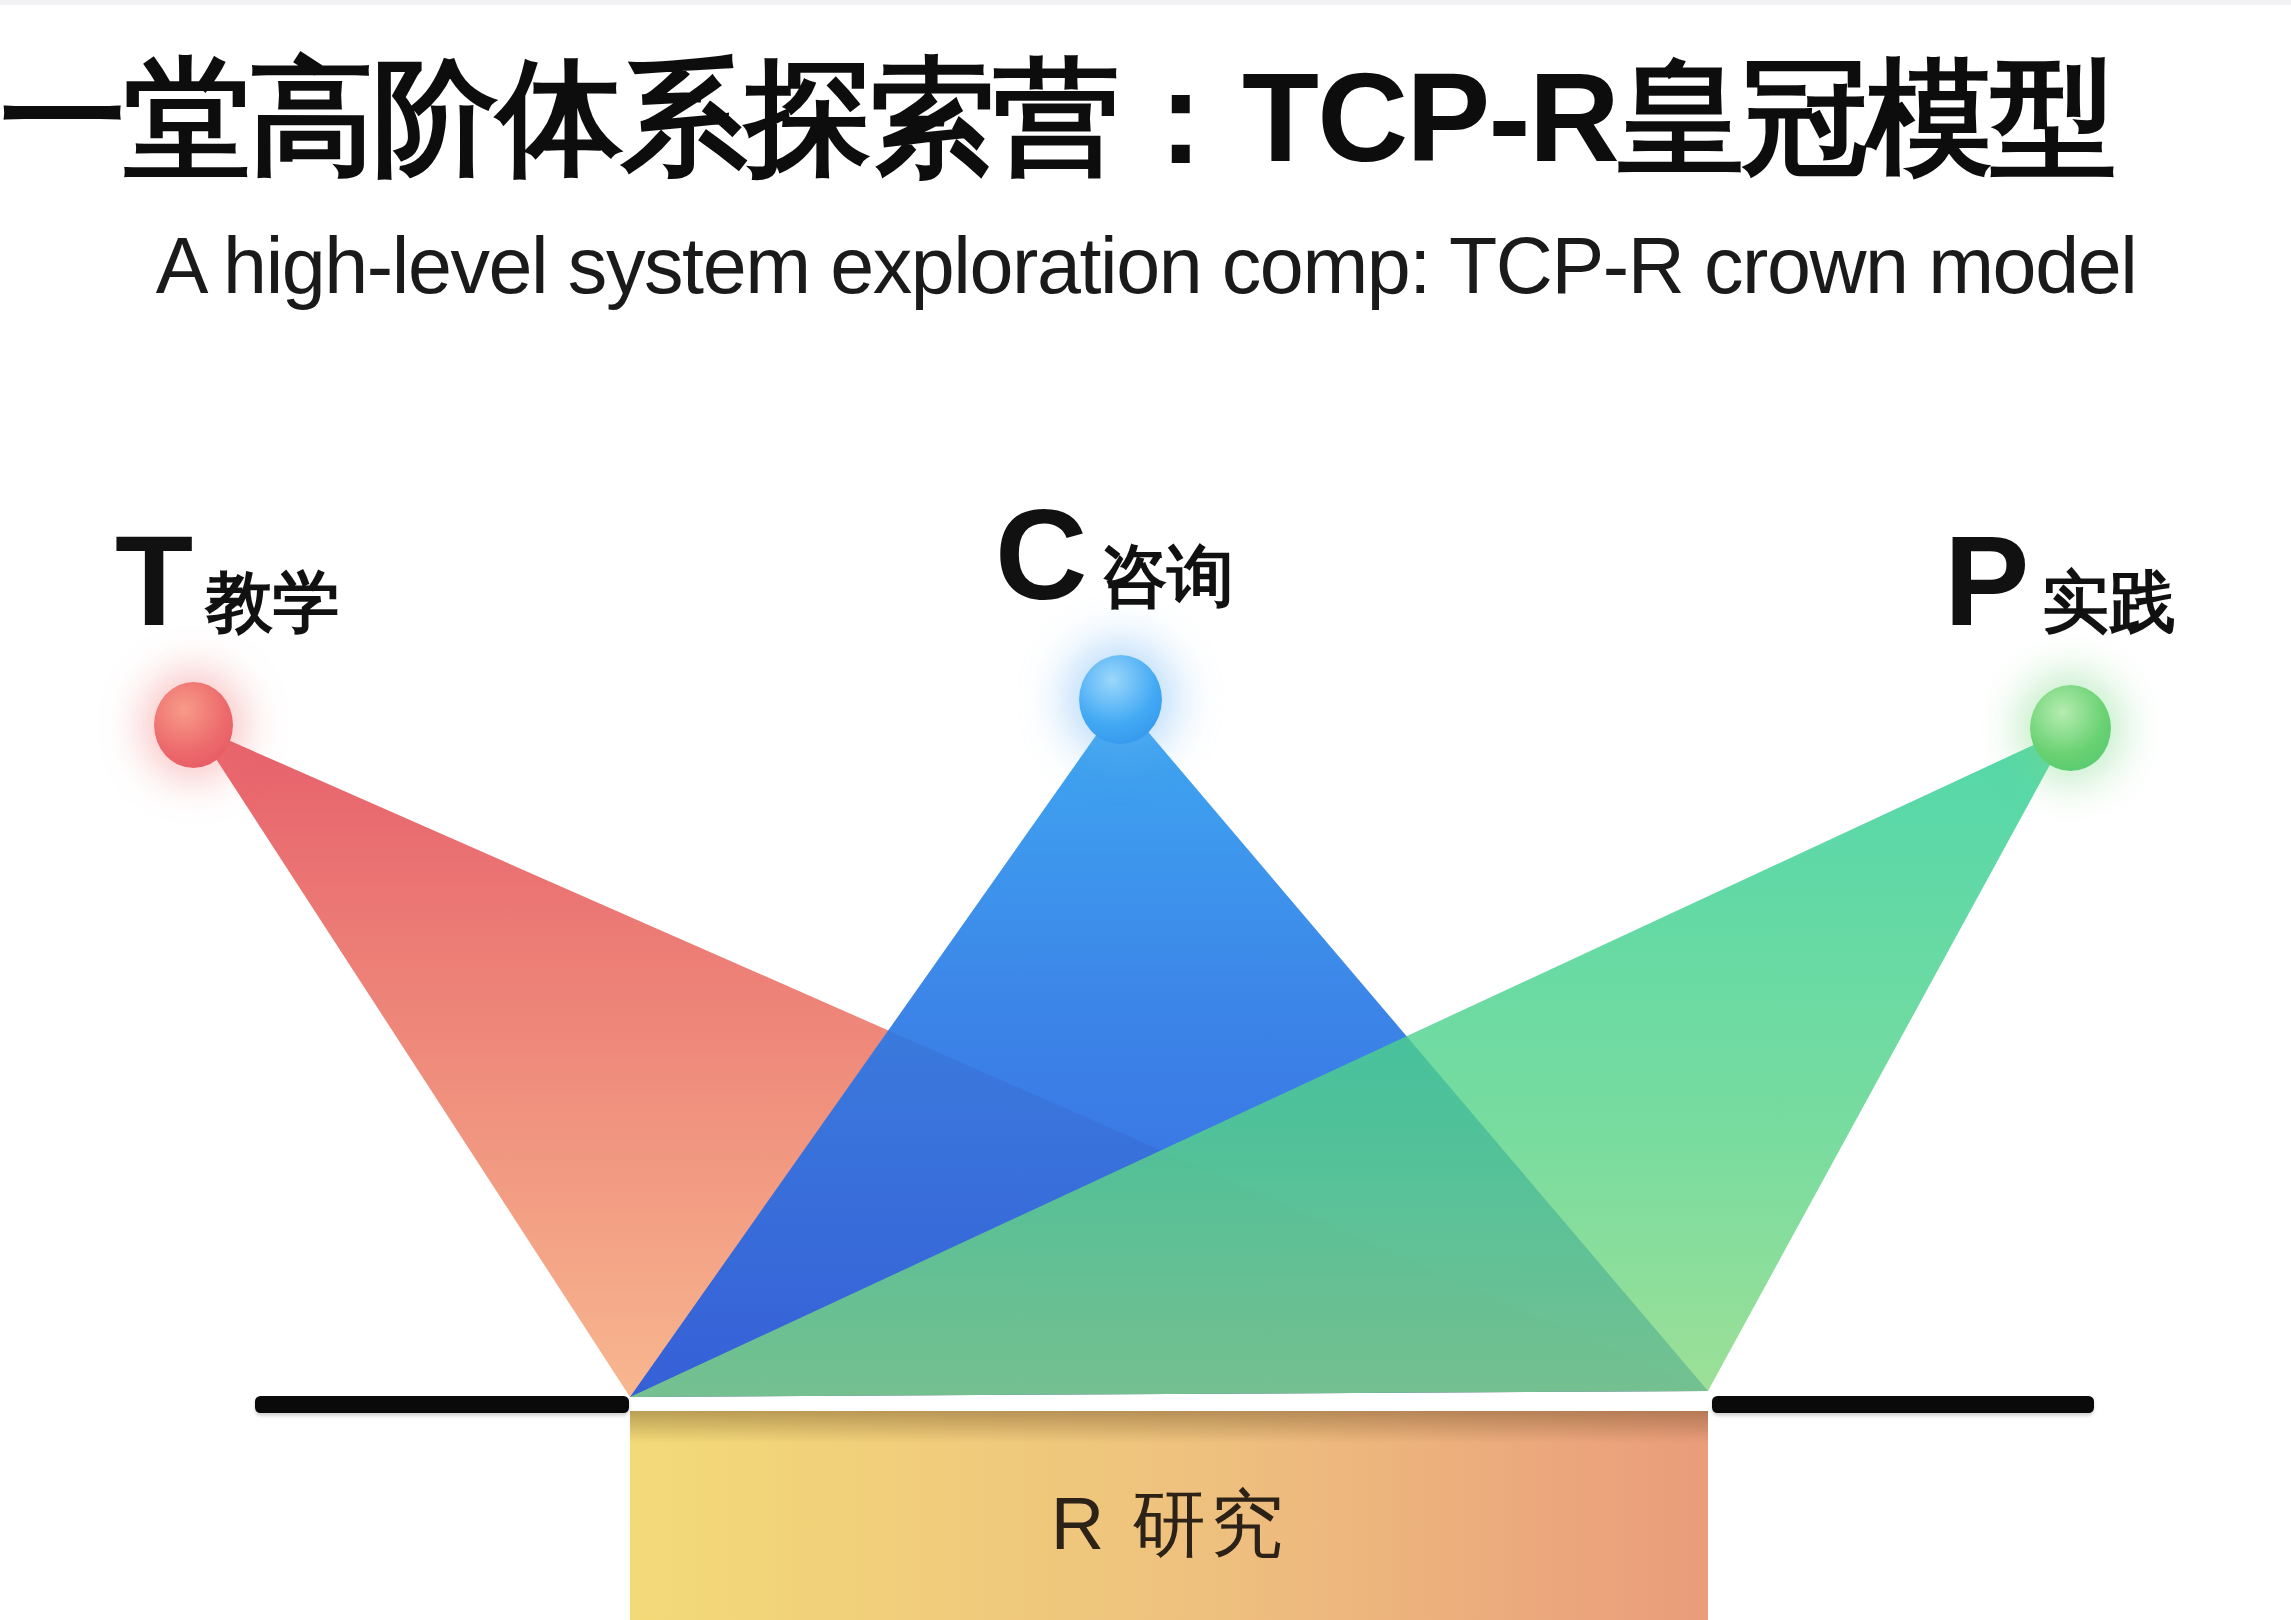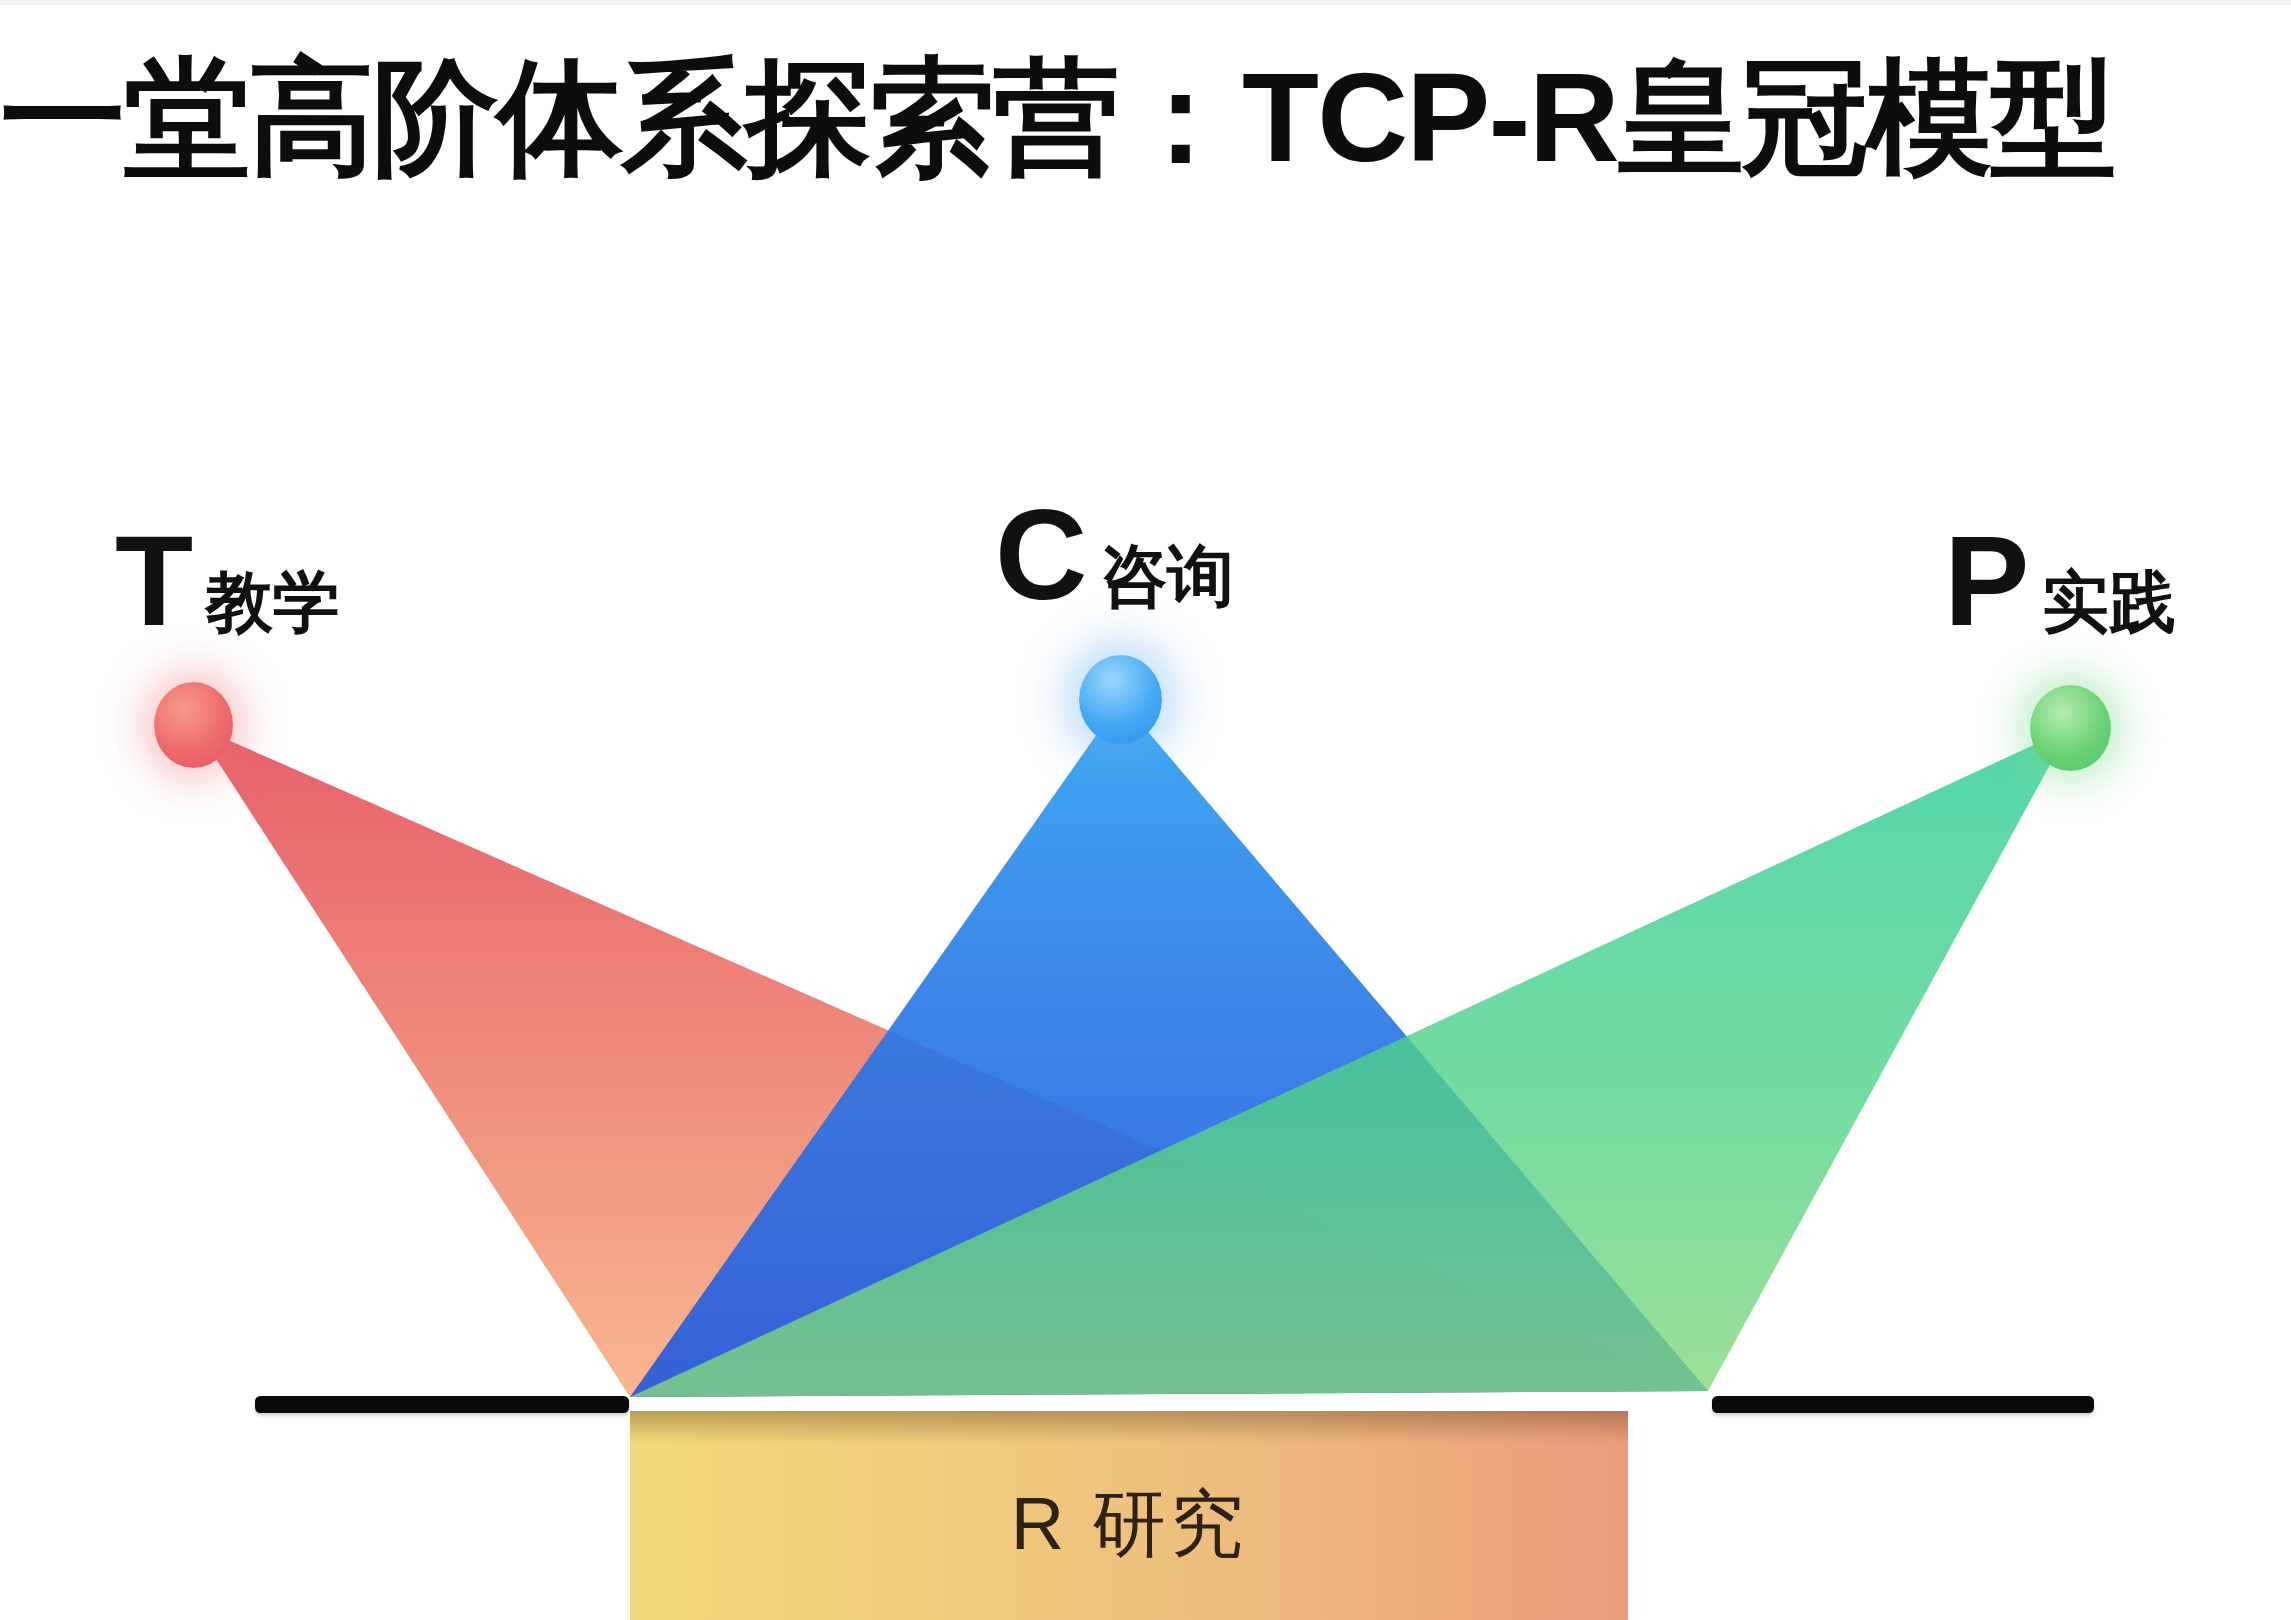--- a/index.html
+++ b/index.html
@@ -73,41 +73,42 @@
   }
   
   .ground{
     position:absolute;top:1396px;height:17px;background:#0a0a0a;
     border-radius:5.4px;box-shadow:0 2.7px 3.6px rgba(0,0,0,0.18);
   }
   .ground-left{left:255px;width:374px;}
   .ground-right{left:1712px;width:382px;}
   
   .band{
-    position:absolute;left:630px;top:1411px;width:998px;height:209px;
+    position:absolute;left:630px;top:1411px;width:1078px;height:209px;
     background:linear-gradient(90deg, #f3da78 0%, #eec07e 55%, #ea9c7b 100%);
   }
   .band-shade{
     position:absolute;left:0;top:0;width:100%;height:32px;
     background:linear-gradient(180deg, rgba(93,62,25,0.38) 0%, rgba(93,62,25,0) 100%);
   }
   .band-label{
     position:absolute;left:0;top:76px;width:100%;
     text-align:center;font-size:74px;font-weight:400;line-height:1;
     color:#2d2217;letter-spacing:3.6px;white-space:nowrap;
   }
 </style>
 </head>
 <body>
 
 <div id="canvas">
 
   <div class="top-strip"></div>
 
   <div class="title">一堂高阶体系探索营：TCP-R皇冠模型</div>
+  <div class="subtitle">A high-level system exploration comp: TCP-R crown model</div>
 
   <div class="tri tri-red"></div>
   <div class="tri tri-blue"></div>
   <div class="tri tri-green"></div>
 
   <div class="dot dot-red"></div>
   <div class="dot dot-blue"></div>
   <div class="dot dot-green"></div>
 
   <div class="vlabel vlabel-t">

